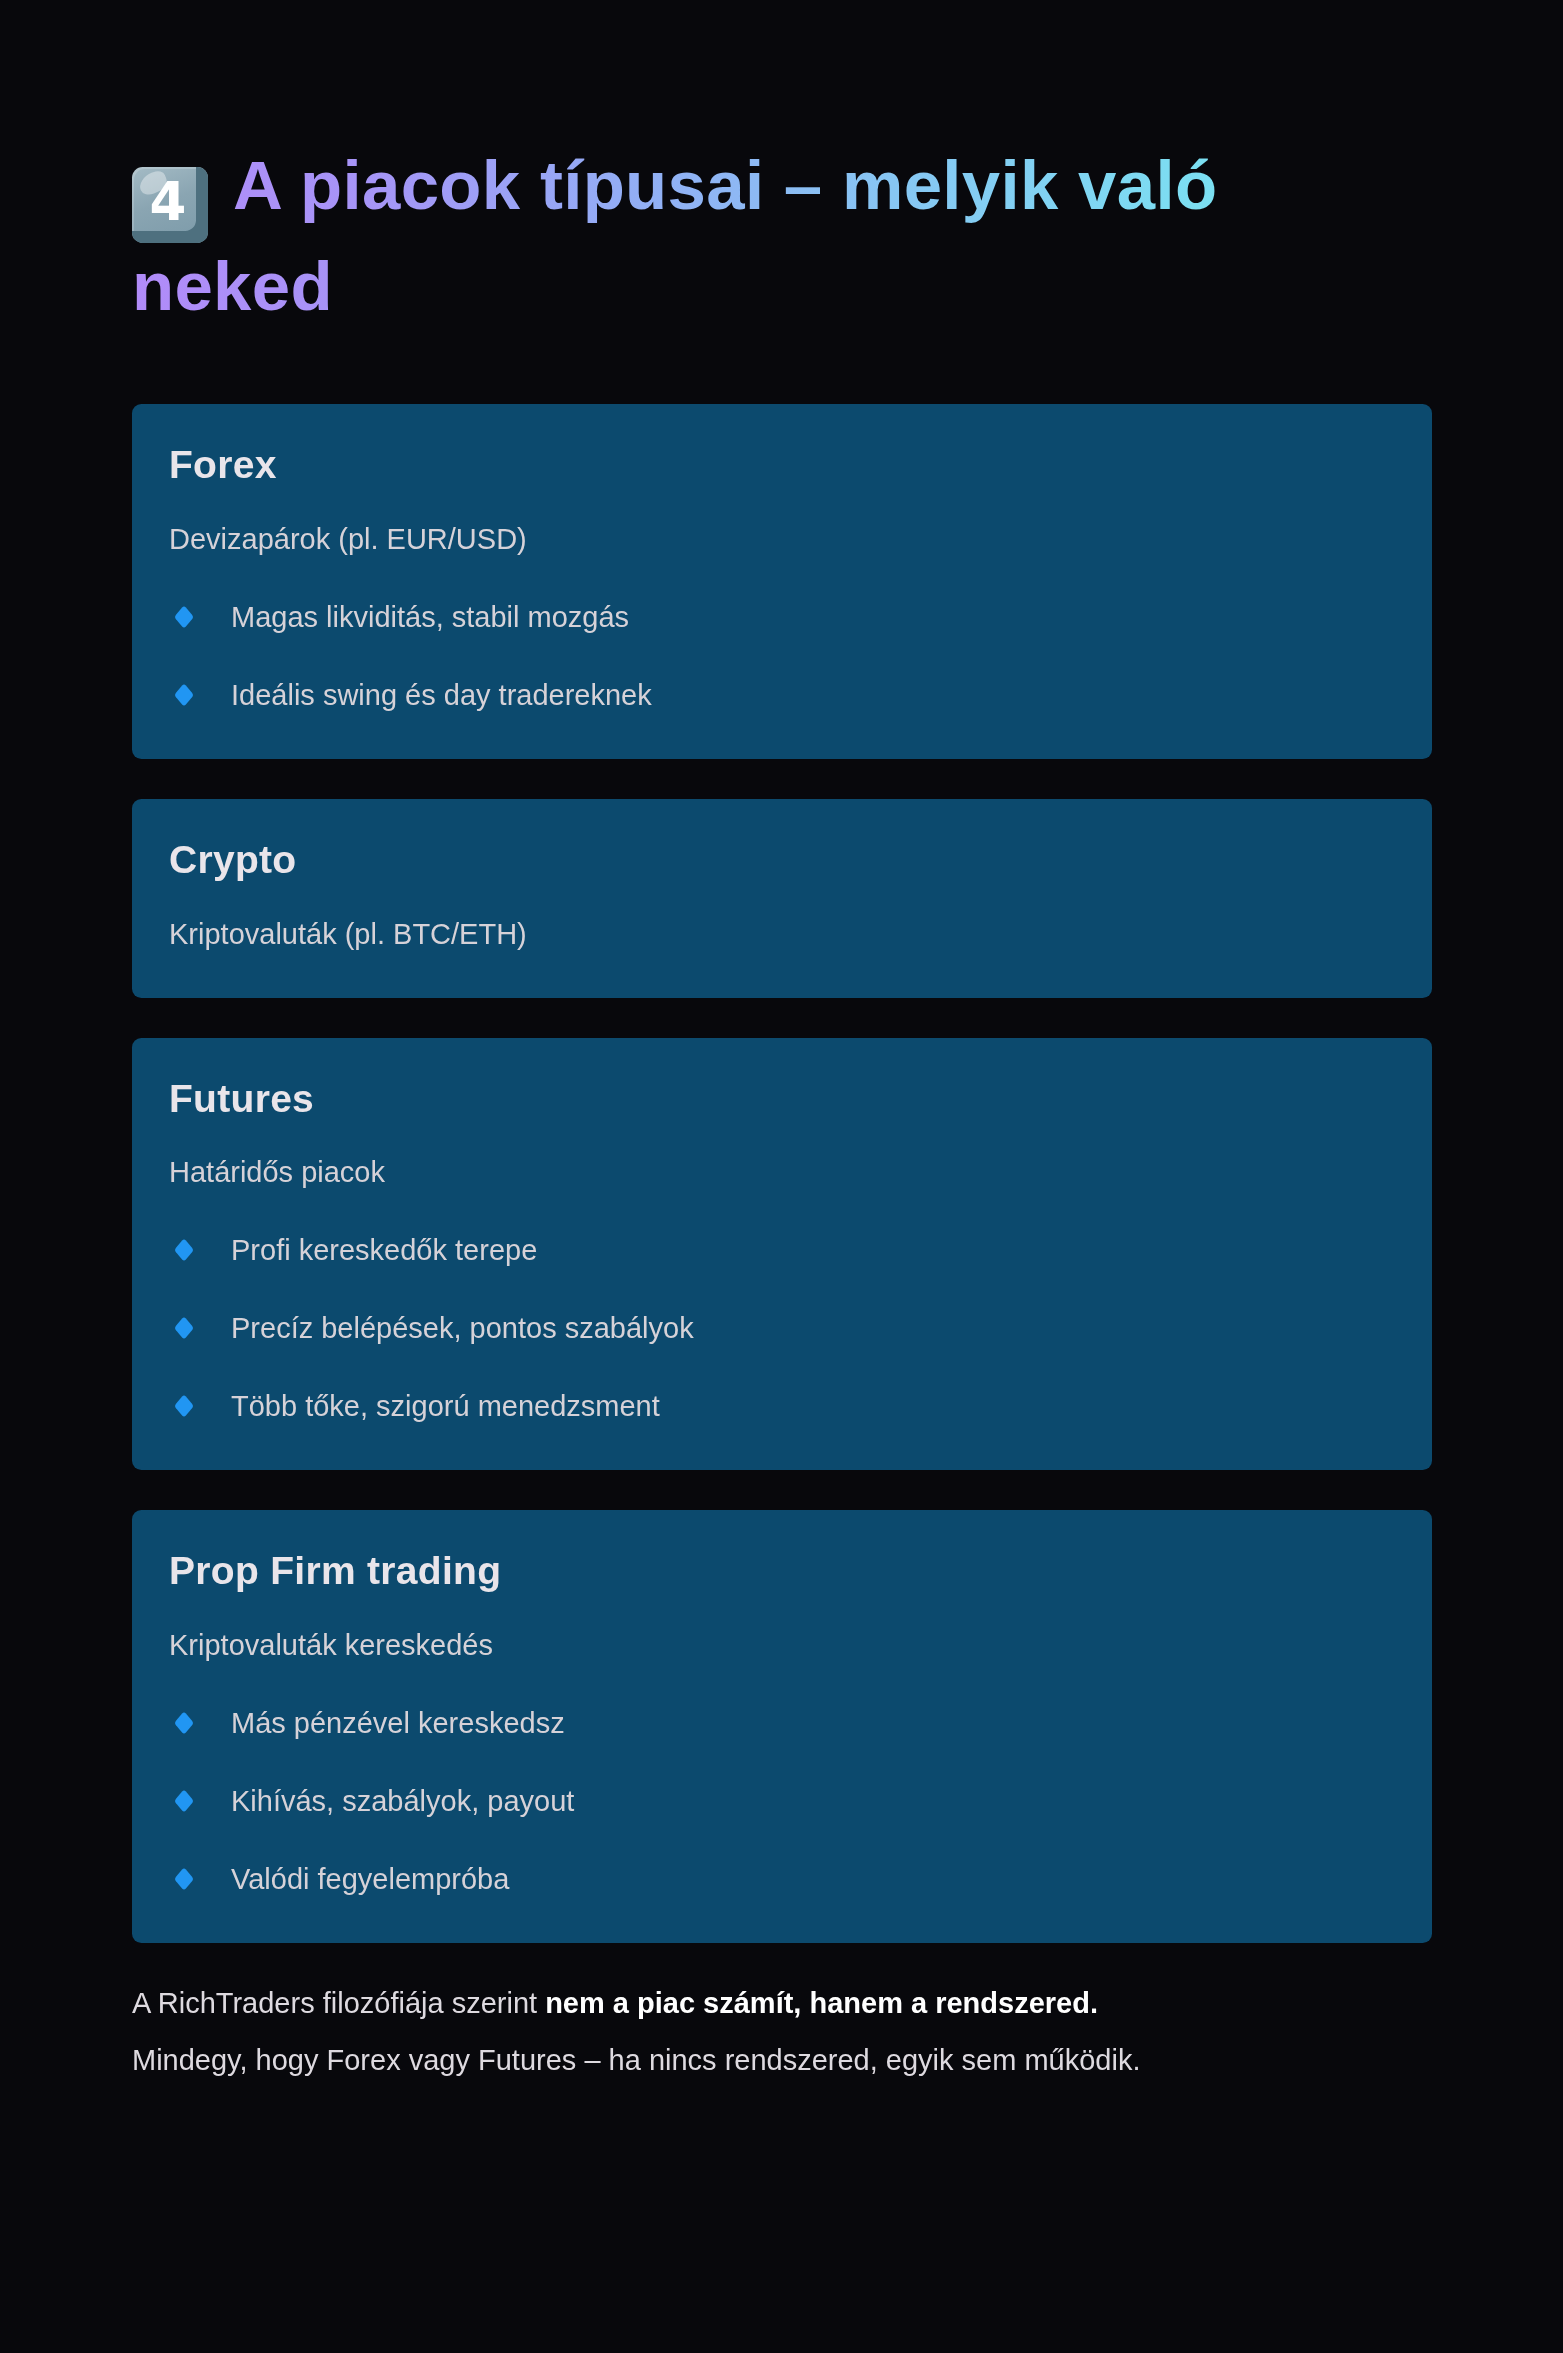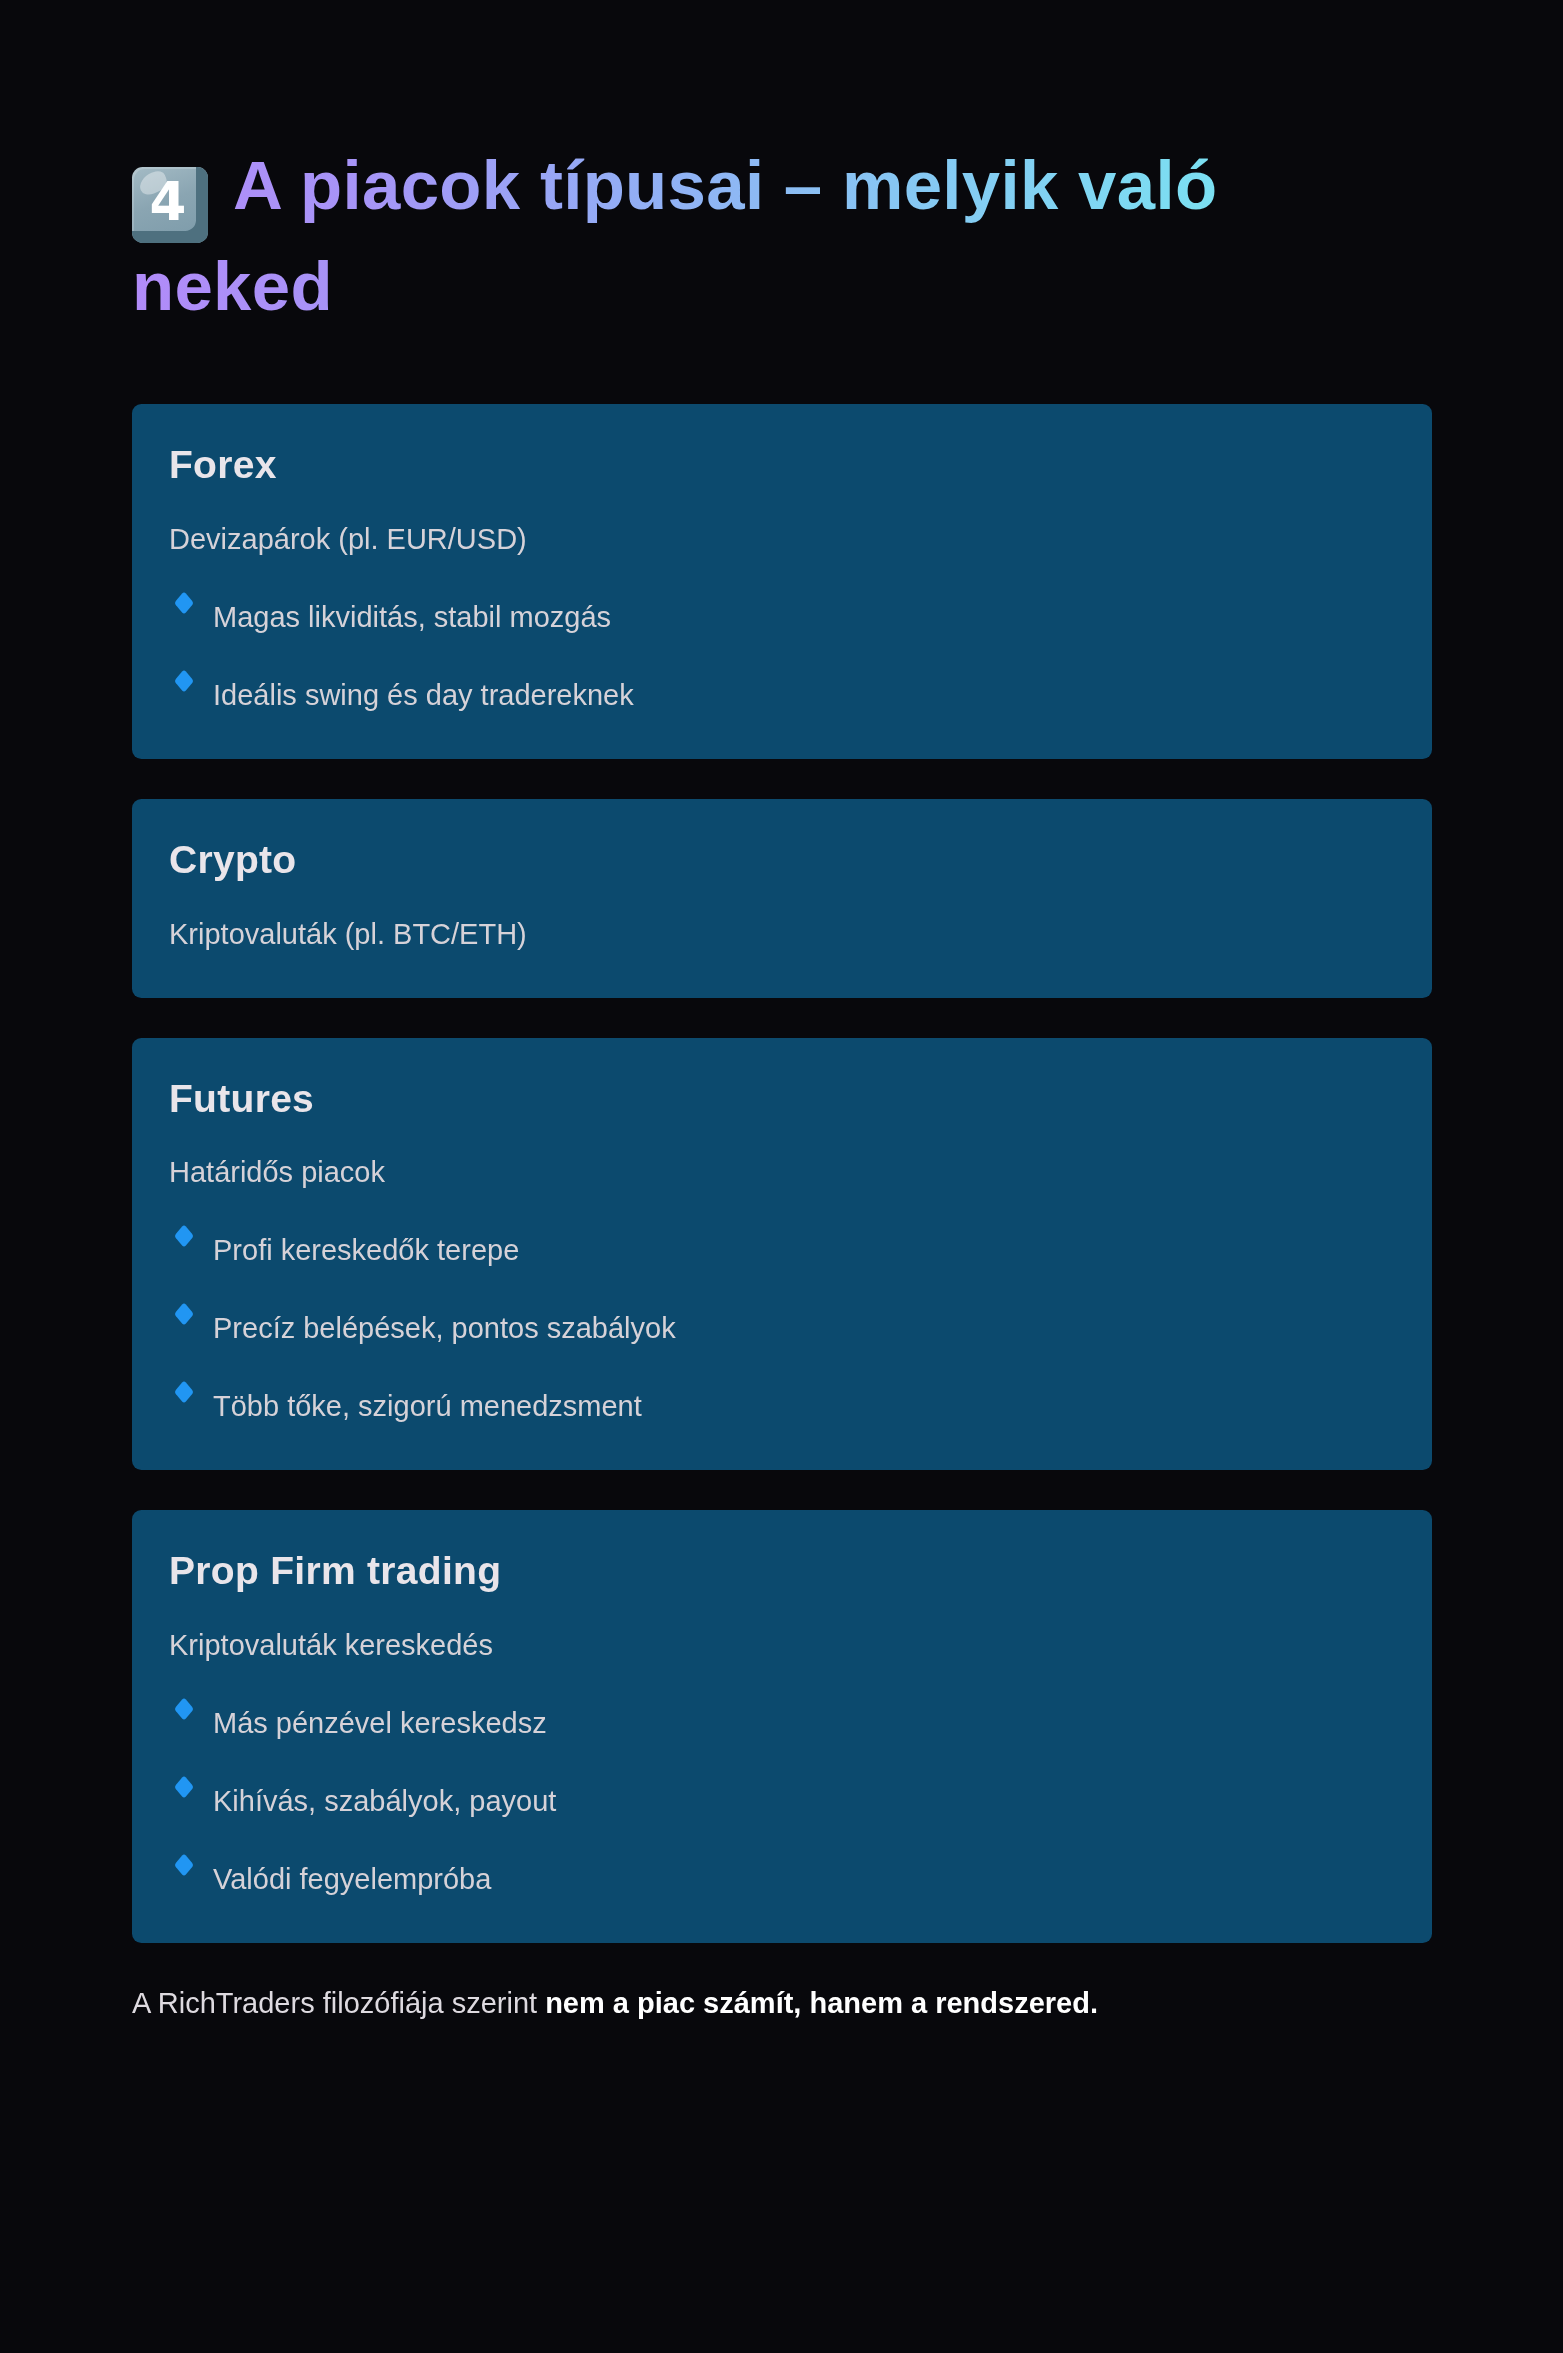--- a/index.html
+++ b/index.html
@@ -80,22 +80,22 @@
     line-height: 1.45;
     color: #d6d2d8;
   }
   .card ul {
     list-style: none;
     margin: 9.3px 0 0 0;
     padding: 0;
   }
   .card li {
     display: flex;
-    align-items: flex-start;
-    gap: 22px;
+    align-items: center;
+    gap: 40px;
     margin-top: 36px;
     padding-left: 8px;
     font-size: 29px;
     line-height: 1.45;
     color: #d6d2d8;
   }
   .diamond {
     width: 14px;
     height: 14px;
     background: #2196f3;
@@ -178,17 +178,18 @@
       </li>
     <li>
         <span class="diamond"></span>
         <span>Valódi fegyelempróba</span>
       </li>
   </ul>
 </section>
 
 <div class="footer">
   <p class="line"><span>A RichTraders filozófiája szerint </span><span class="highlight">nem a piac számít, hanem a rendszered.</span></p>
+  <p class="line"><span>Mindegy, hogy Forex vagy Futures – ha nincs rendszered, egyik sem működik.</span></p>
 </div>
 
 
 
 
 
 </body></html>

